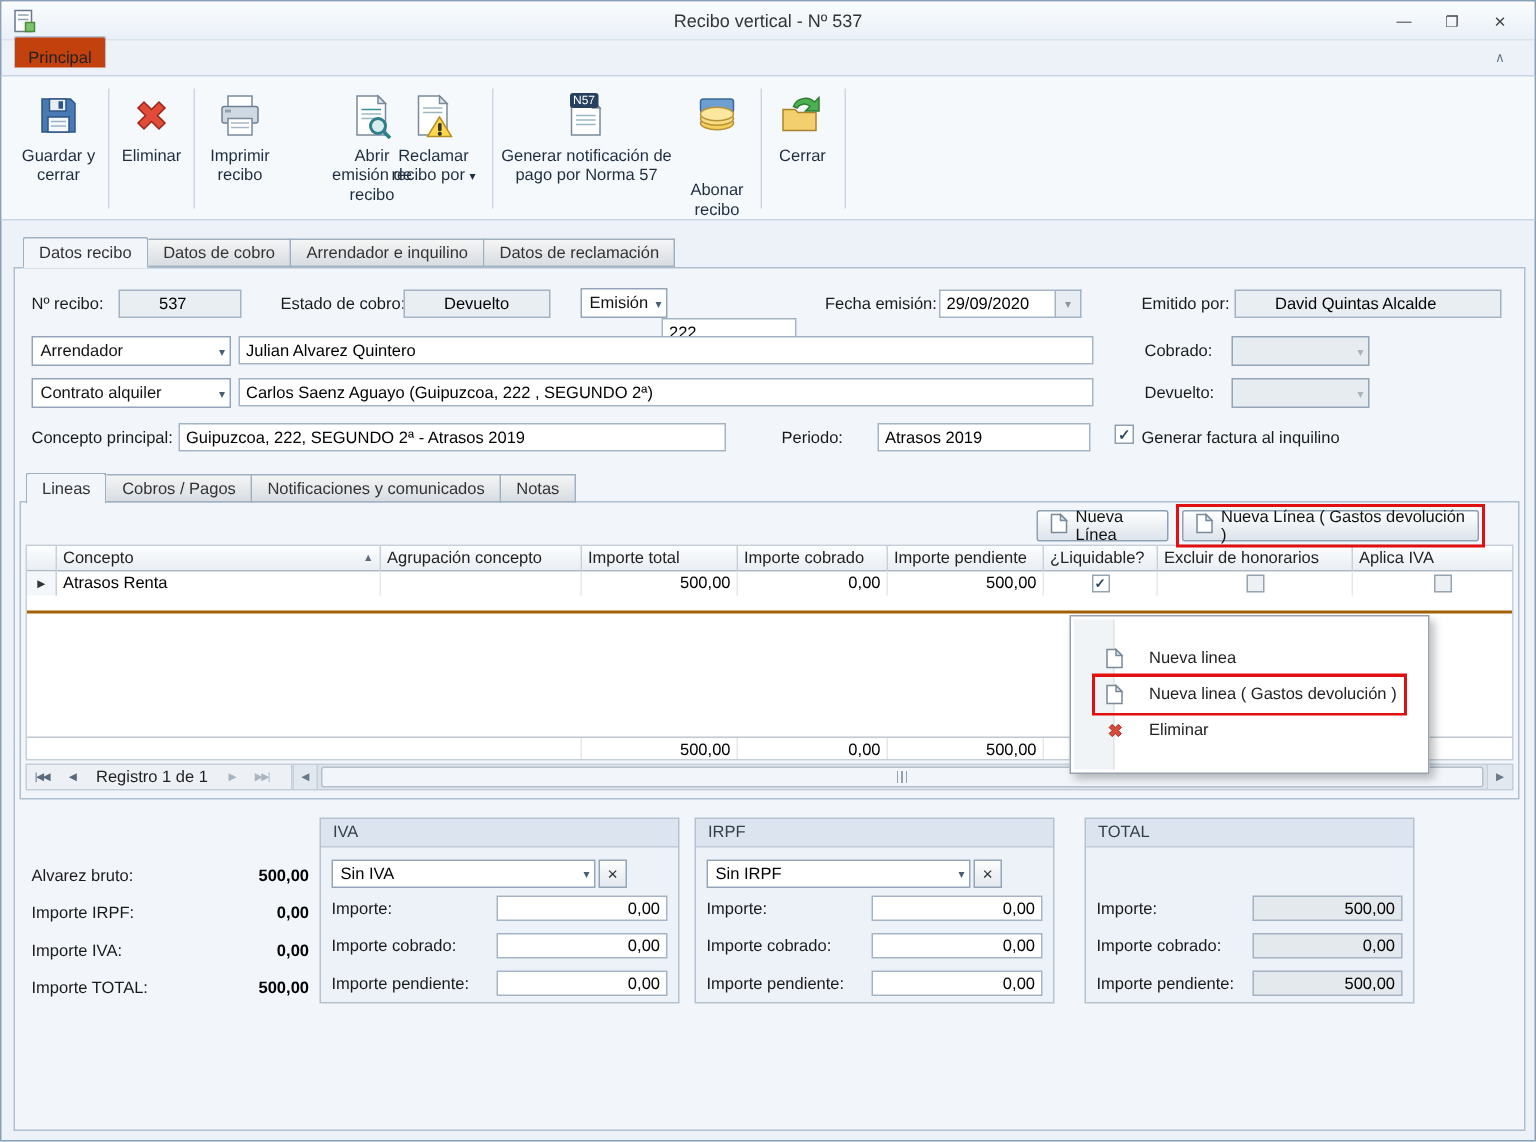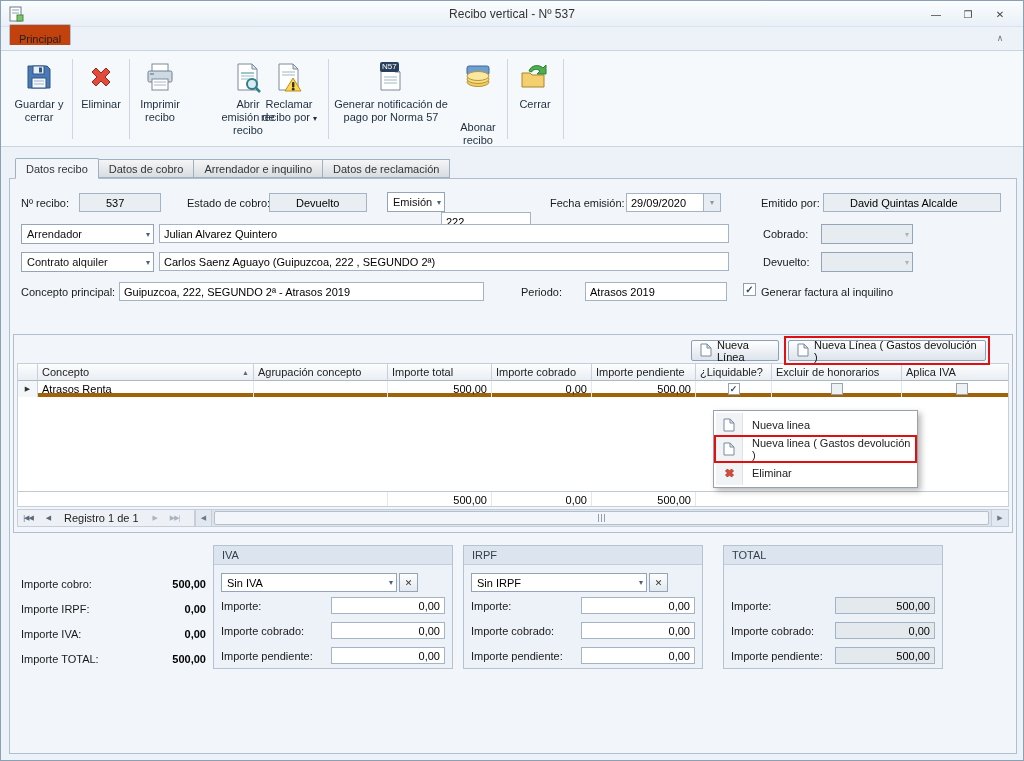--- a/index.html
+++ b/index.html
@@ -46,21 +46,21 @@
 
   
   .btn { position:absolute; height:21px; border:1px solid #8ea1b4; border-radius:2px; background:linear-gradient(#fefefe,#dde4ec); display:flex; align-items:center; justify-content:center; gap:5px; padding:0 8px; color:#111; }
   .red-frame { position:absolute; border:2px solid #e01010; pointer-events:none; z-index:5; }
 
   
   .grid { position:absolute; left:16px; top:362px; width:992px; height:144px; background:#fff; border:1px solid #c6cfd9; overflow:hidden; }
   .ghrow { display:flex; height:17px; }
   .gh { flex:0 0 auto; display:flex; align-items:center; padding:0 4px; height:17px; background:linear-gradient(#fcfdfe,#e9eef3); border-right:1px solid #c8d0d9; border-bottom:1px solid #aeb9c4; overflow:hidden; white-space:nowrap; color:#222; }
   .gh .sort { margin-left:auto; font-size:7px; color:#5a6b7c; }
-  .grow { display:flex; height:16px; border-bottom:4px solid #a16207; }
+  .grow { display:flex; height:28px; border-bottom:2px solid #a16207; }
   .gc { flex:0 0 auto; display:flex; align-items:center; padding:0 4px; height:16px; border-right:1px solid #e3e8ee; overflow:hidden; white-space:nowrap; color:#000; }
   .gc.ind { background:#f4f7fa; border-right:1px solid #c8d0d9; font-size:7px; color:#333; justify-content:center; }
   .gc.num { justify-content:flex-end; }
   .gc.ctr { justify-content:center; }
   .gcb { width:12px; height:12px; border:1px solid #97a5b2; background:#fff; display:flex; align-items:center; justify-content:center; font-size:9px; font-weight:bold; color:#2c4a68; }
   .gcb.off { background:#eef1f4; }
   .gtotals { position:absolute; left:0; top:110px; margin-top:17px; width:100%; display:flex; height:17px; border-top:1px solid #c0c8d1; border-bottom:1px solid #c0c8d1; background:#fff; }
   .gt { flex:0 0 auto; display:flex; align-items:center; justify-content:flex-end; padding:0 4px; border-right:1px solid #e3e8ee; }
 
   
@@ -68,21 +68,21 @@
   .navbtn { width:20px; text-align:center; font-size:7px; color:#5a6a7a; letter-spacing:-1px; }
   .navbtn.dis { color:#a8b4c0; }
   .navtext { padding:0 6px; color:#222; white-space:nowrap; }
   .scroll { position:absolute; left:176px; right:0; top:0; bottom:0; display:flex; border-left:1px solid #c6cfd9; }
   .sbtn { width:17px; display:flex; align-items:center; justify-content:center; font-size:7px; color:#6a7a8a; background:#e2e8ef; border-right:1px solid #c6cfd9; border-left:1px solid #c6cfd9; }
   .strack { flex:1; background:#dde3ea; position:relative; }
   .sthumb { position:absolute; left:2px; right:2px; top:1px; bottom:1px; background:#f2f6fa; border:1px solid #b6c0cb; border-radius:2px; display:flex; align-items:center; justify-content:center; }
   .grip { width:7px; height:8px; background:repeating-linear-gradient(90deg,#93a1af 0 1px,transparent 1px 3px); }
 
   
-  .menu { position:absolute; left:712px; top:409px; width:205px; background:#fff; border:1px solid #98a2ad; box-shadow:3px 3px 6px rgba(0,0,0,.28); padding:2px; z-index:20; }
+  .menu { position:absolute; left:712px; top:409px; width:240px; background:#fff; border:1px solid #98a2ad; box-shadow:3px 3px 6px rgba(0,0,0,.28); padding:16px; z-index:20; }
   .menu::before { content:""; position:absolute; left:2px; top:2px; bottom:2px; width:26px; background:#f1f4f7; border-right:1px solid #e0e4e9; }
   .mitem { position:relative; height:24px; display:flex; align-items:center; padding-left:36px; color:#222; z-index:1; }
   .mitem .mic { position:absolute; left:7px; top:50%; transform:translateY(-50%); display:flex; }
   .mitem.hl { box-shadow:0 0 0 2px #e01010; }
 
   
   .gbox { position:absolute; border:1px solid #b5c2cf; background:#edf2f8; }
   .gbox .ghead { height:19px; background:#dce5ef; border-bottom:1px solid #c2cdd9; display:flex; align-items:center; padding-left:8px; color:#33404d; }
   .sel { position:absolute; height:19px; border:1px solid #93a5b6; background:#fff; display:flex; align-items:center; justify-content:space-between; padding:0 3px 0 5px; }
   .sel .arr { font-size:8px; color:#4a5f74; }
@@ -288,20 +288,34 @@
 
   <div class="lbl" style="left:20px;top:285px;">Concepto principal:</div>
   <div class="inp" style="left:118px;top:281px;width:365px;">Guipuzcoa, 222, SEGUNDO 2ª - Atrasos 2019</div>
   <div class="lbl" style="left:520px;top:285px;">Periodo:</div>
   <div class="inp" style="left:584px;top:281px;width:142px;">Atrasos 2019</div>
   <div class="cbx" style="left:742px;top:282px;">
       <span>✓</span>
     </div>
   <div class="lbl" style="left:760px;top:285px;text-align:center;">Generar factura al inquilino</div>
 
+  <div class="tabstrip" style="left:16px;top:314px;">
+    <div class="tab active">
+        <span>Lineas</span>
+      </div>
+    <div class="tab">
+        <span>Cobros / Pagos</span>
+      </div>
+    <div class="tab">
+        <span>Notificaciones y comunicados</span>
+      </div>
+    <div class="tab">
+        <span>Notas</span>
+      </div>
+  </div>
   <div class="panel" style="left:12px;top:333px;width:1000px;height:199px;"></div>
 
   <div class="btn" style="left:690px;top:339px;width:88px;">
     <span>
       <svg width="12" height="14" viewBox="0 0 12 14">
           <path d="M1 1h6l4 4v8H1z" fill="#fff" stroke="#7a8a9a"></path>
           <path d="M7 1l4 4H7z" fill="#dce6ef" stroke="#7a8a9a"></path>
         </svg>
     </span>
     <span>Nueva Línea</span>
@@ -414,21 +428,21 @@
     <div class="mitem">
       <span class="mic">
         <svg width="13" height="13" viewBox="0 0 16 16">
             <path d="M3 5.5L5.5 3 8 5.5 10.5 3 13 5.5 10.5 8 13 10.5 10.5 13 8 10.5 5.5 13 3 10.5 5.5 8z" fill="#d84a3a" stroke="#9c2418" stroke-width=".8"></path>
           </svg>
       </span>
       <span>Eliminar</span>
     </div>
   </div>
 
-  <div class="lbl" style="left:20px;top:577px;">Importe cobro:</div>
+  <div class="lbl" style="left:20px;top:577px;">Alvarez bruto:</div>
   <div class="sumval" style="left:139px;top:577px;">500,00</div>
   <div class="lbl" style="left:20px;top:602px;">Importe IRPF:</div>
   <div class="sumval" style="left:139px;top:602px;">0,00</div>
   <div class="lbl" style="left:20px;top:627px;">Importe IVA:</div>
   <div class="sumval" style="left:139px;top:627px;">0,00</div>
   <div class="lbl" style="left:20px;top:652px;">Importe TOTAL:</div>
   <div class="sumval" style="left:139px;top:652px;">500,00</div>
 
   <div class="gbox" style="left:212px;top:544px;width:240px;height:124px;">
     <div class="ghead">IVA</div>

